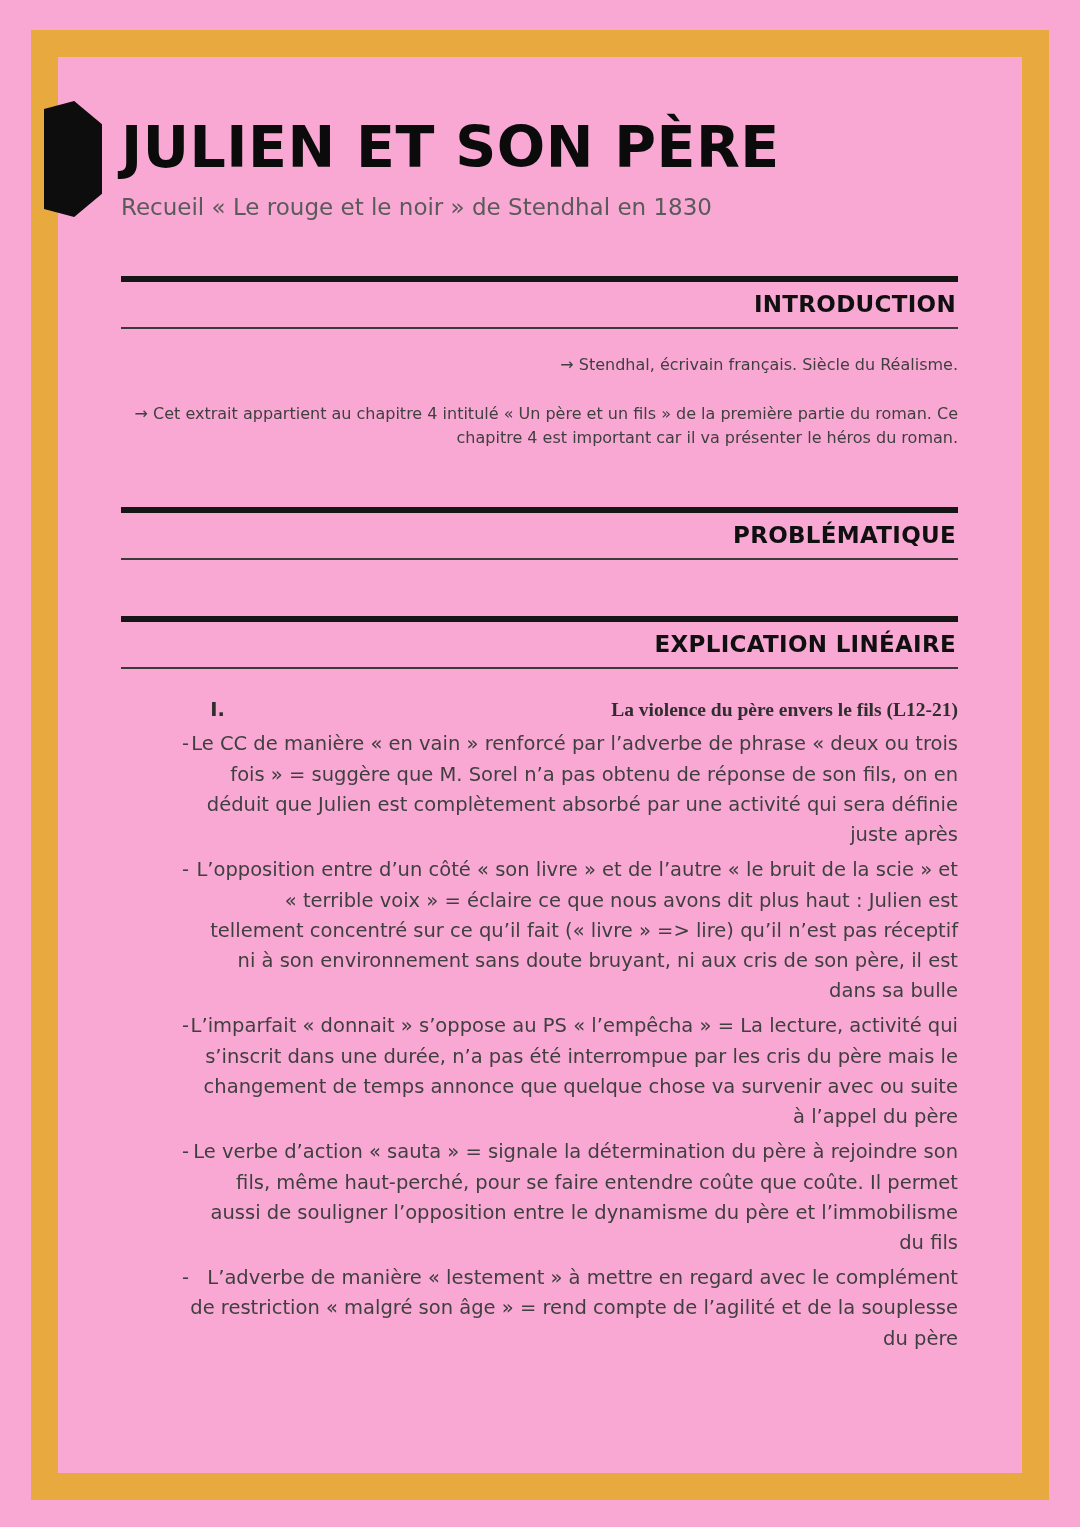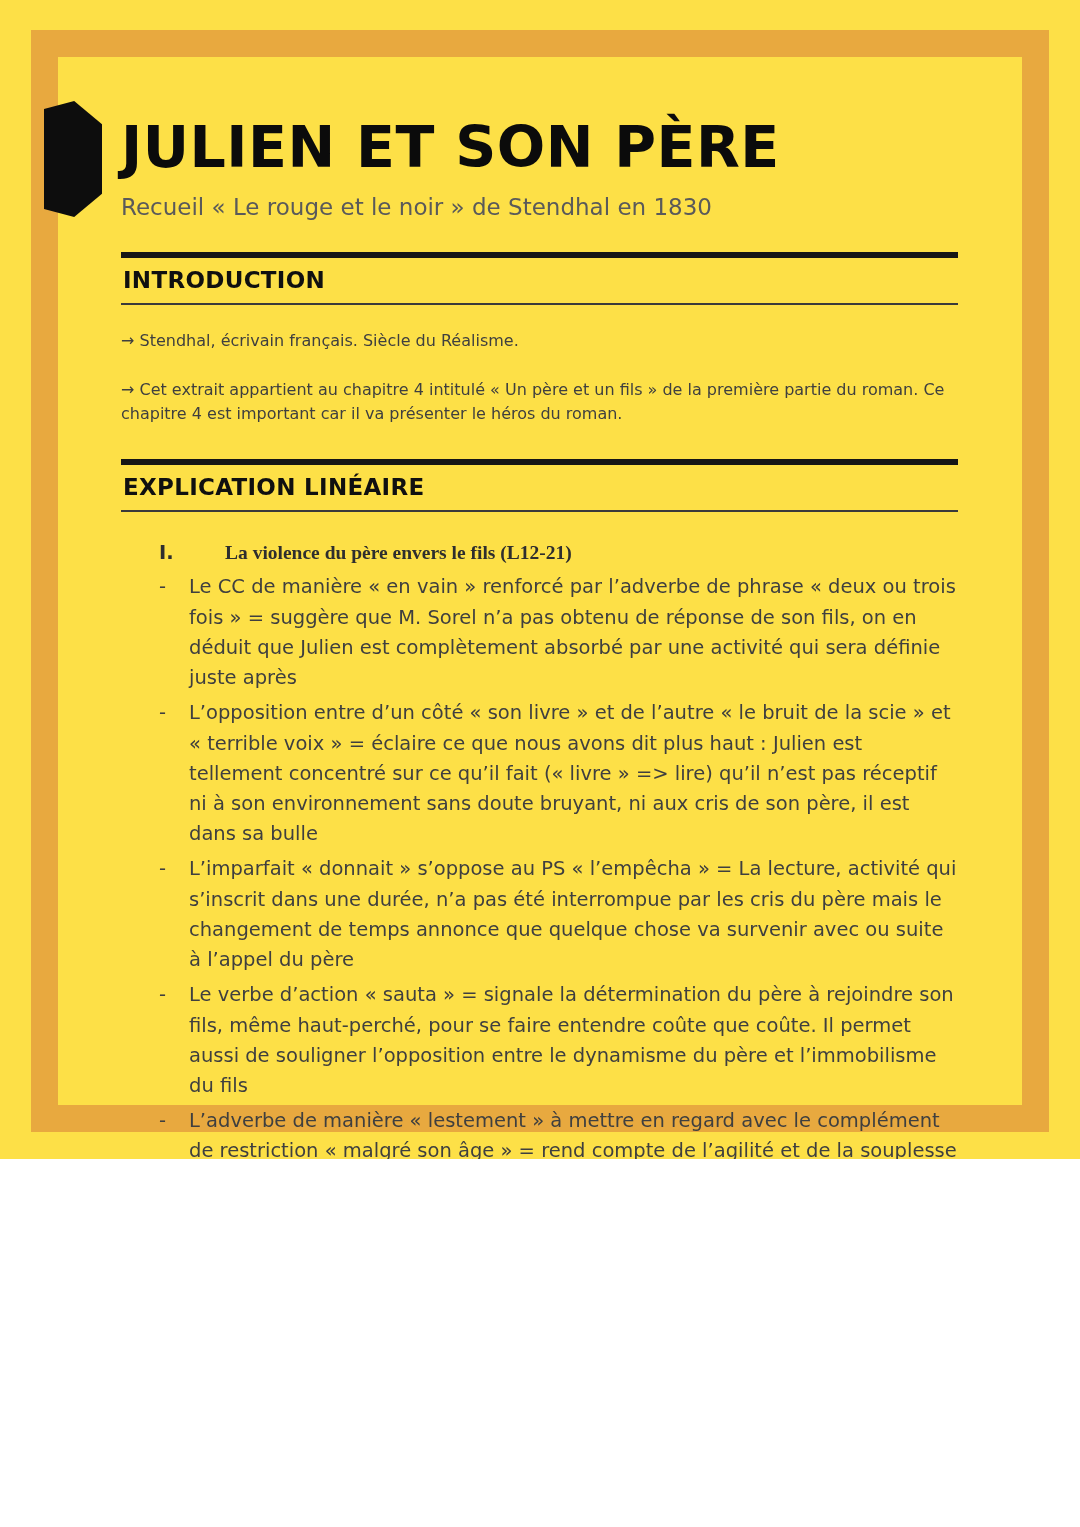--- a/index.html
+++ b/index.html
@@ -1,22 +1,22 @@
 <!DOCTYPE html>
 <html><head>
 <meta charset="utf-8">
 <style>
   html, body { margin: 0; padding: 0; background: #ffffff; }
   body { font-family: "DejaVu Sans", "Liberation Sans", sans-serif; }
 
   .page {
     position: relative;
     width: 1080px;
-    height: 1159px;
-    background: #fde047;
+    height: 1527px;
+    background: #f9a8d4;
     overflow: hidden;
   }
 
   .frame {
     position: absolute;
     top: 30px; left: 31px; right: 31px; bottom: 27px;
     border: 27px solid #E8A93F;
     pointer-events: none;
   }
 
@@ -45,21 +45,21 @@
     letter-spacing: 0.5px;
     color: #0b0b0b;
   }
 
   .subtitle {
     margin: 16px 0 0 0;
     font-size: 23px;
     color: #5a5a5a;
   }
 
-  .section { margin-top: 32px; }
+  .section { margin-top: 56px; text-align: right; }
 
   .sec-head {
     border-top: 6px solid #161616;
     border-bottom: 2px solid #3a3a3a;
     padding: 9px 2px 10px 2px;
     font-weight: bold;
     font-size: 23px;
     letter-spacing: 0.3px;
     color: #101010;
   }
@@ -108,20 +108,21 @@
     <h1 class="title">JULIEN ET SON PÈRE</h1>
     <p class="subtitle">Recueil « Le rouge et le noir » de Stendhal en 1830</p>
 
     <div class="section">
       <div class="sec-head">INTRODUCTION</div>
       <p class="para">→ Stendhal, écrivain français. Siècle du Réalisme.</p>
       <p class="para">→ Cet extrait appartient au chapitre 4 intitulé « Un père et un fils » de la première partie du roman. Ce chapitre 4 est important car il va présenter le héros du roman.</p>
     </div>
 
     <div class="section">
+      <div class="sec-head">PROBLÉMATIQUE</div>
     </div>
 
     <div class="section">
       <div class="sec-head">EXPLICATION LINÉAIRE</div>
 
       <div class="part-head">
         <span class="part-num">I.</span>
         <span class="part-title">La violence du père envers le fils (L12-21)</span>
       </div>
 

